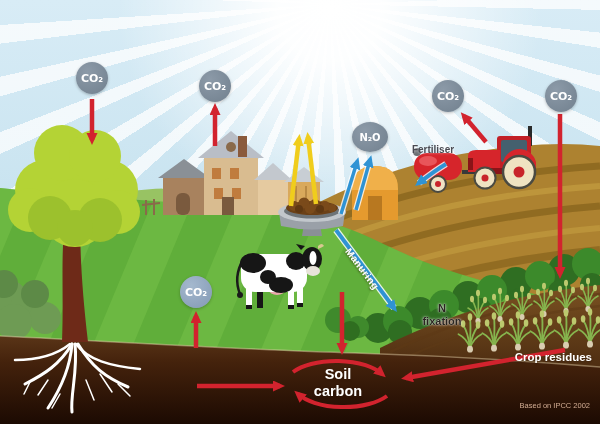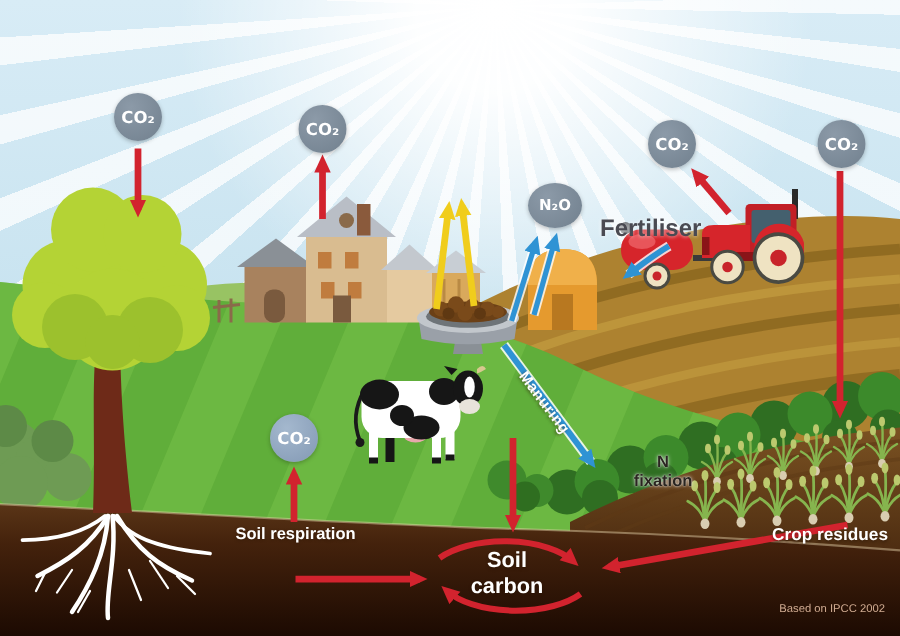--- a/index.html
+++ b/index.html
@@ -16,21 +16,21 @@
     font-family:"DejaVu Sans","Liberation Sans",sans-serif;
     box-shadow:0 1px 3px rgba(0,0,0,.25);z-index:3;}
   .bubble.soft{background:radial-gradient(circle at 35% 30%, #a4b8ce, #8399b4);}
   .bubble.big{width:34px;height:34px;}
   .bubble.small{width:36px;height:30px;font-size:10px;}
   .lbl{position:absolute;font-weight:bold;color:#fff;z-index:3;
     text-shadow:0 1px 2px rgba(40,20,5,.55);line-height:1.15;}
   .lbl.center{text-align:center;}
   .lbl.dark{color:#2a2520;text-shadow:0 0 3px rgba(255,255,255,.8),0 0 1px rgba(255,255,255,.9);}
   .lbl.grey{color:#4a4a52;text-shadow:0 0 3px rgba(255,255,255,.85);}
-  #lbl-fertiliser{left:400px;top:144px;width:66px;font-size:16px;}
+  #lbl-fertiliser{left:400px;top:144px;width:66px;font-size:10px;}
   #lbl-manuring{left:352px;top:246px;font-size:10px;transform:rotate(53deg);transform-origin:0 0;letter-spacing:.5px;}
   #lbl-soil-respiration{left:130px;top:350px;width:134px;font-size:11px;}
   #lbl-root-biomass{left:96px;top:379px;width:106px;font-size:11px;}
   #lbl-soil-carbon{left:286px;top:366px;width:104px;font-size:14.5px;z-index:4;}
   #lbl-n-fixation{left:410px;top:302px;width:64px;font-size:11px;}
   #lbl-crop-residues{left:468px;top:351px;width:124px;font-size:11.5px;text-align:right;}
   #lbl-attribution{left:498px;top:402px;width:92px;font-size:7.5px;font-weight:normal;
     color:rgba(255,214,184,.78);text-shadow:none;text-align:right;}
   #b-co2-tree{left:76px;top:62px;}
   #b-co2-house{left:199px;top:70px;}
@@ -389,21 +389,20 @@
 
   <div class="bubble" id="b-co2-tree">CO₂</div>
   <div class="bubble" id="b-co2-house">CO₂</div>
   <div class="bubble small" id="b-n2o">N₂O</div>
   <div class="bubble" id="b-co2-tractor">CO₂</div>
   <div class="bubble" id="b-co2-sky">CO₂</div>
   <div class="bubble soft" id="b-co2-soil">CO₂</div>
 
   <div class="lbl grey center" id="lbl-fertiliser">Fertiliser</div>
   <div class="lbl" id="lbl-manuring">Manuring</div>
-  <div class="lbl center" id="lbl-soil-respiration">Soil respiration</div>
   <div class="lbl center" id="lbl-soil-carbon">
     <span>Soil</span><br>
     <span>carbon</span>
   </div>
   <div class="lbl dark center" id="lbl-n-fixation">
     <span>N</span><br>
     <span>fixation</span>
   </div>
   <div class="lbl center" id="lbl-crop-residues">Crop residues</div>
   <div class="lbl" id="lbl-attribution">Based on IPCC 2002</div>

